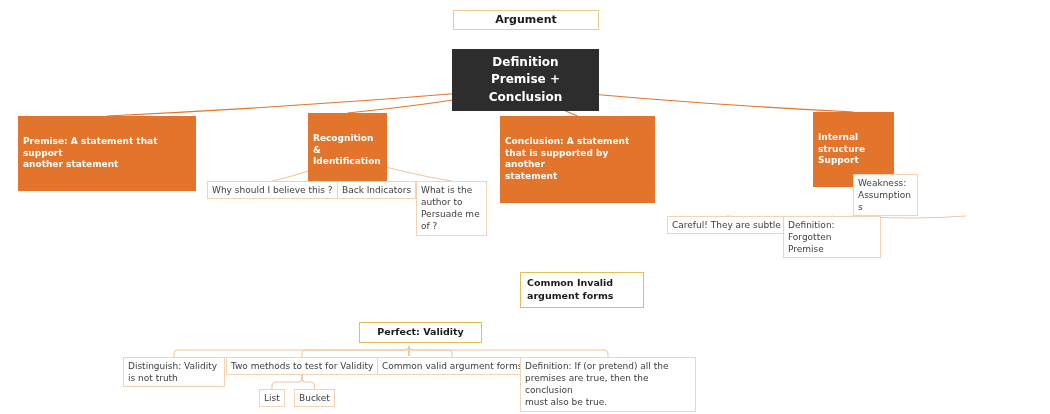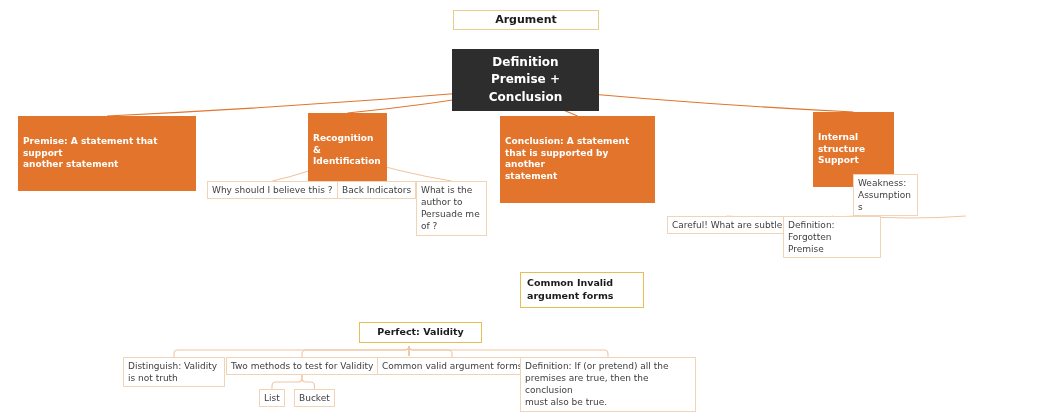--- a/index.html
+++ b/index.html
@@ -86,21 +86,21 @@
   <div class="node plain nw" style="left:337px;top:181px;">Back Indicators</div>
 
   <div class="node plain ml" style="left:416px;top:181px;width:71px;">What is the
 author to
 Persuade me
 of ?</div>
 
   <div class="node plain ml" style="left:823px;top:174px;width:65px;margin-left:30px;">Weakness:
 Assumptions</div>
 
-  <div class="node plain nw" style="left:667px;top:216px;">Careful! What are subtle</div>
+  <div class="node plain nw" style="left:667px;top:216px;">Careful! They are subtle</div>
 
   <div class="node plain ml" style="left:783px;top:216px;width:98px;">Definition: Forgotten
 Premise</div>
 
 
   <div class="node gold ml" style="left:520px;top:272px;width:124px;">Common Invalid
 argument forms</div>
 
   <div class="node gold ctr" style="left:359px;top:322px;width:123px;">Perfect: Validity</div>
 

